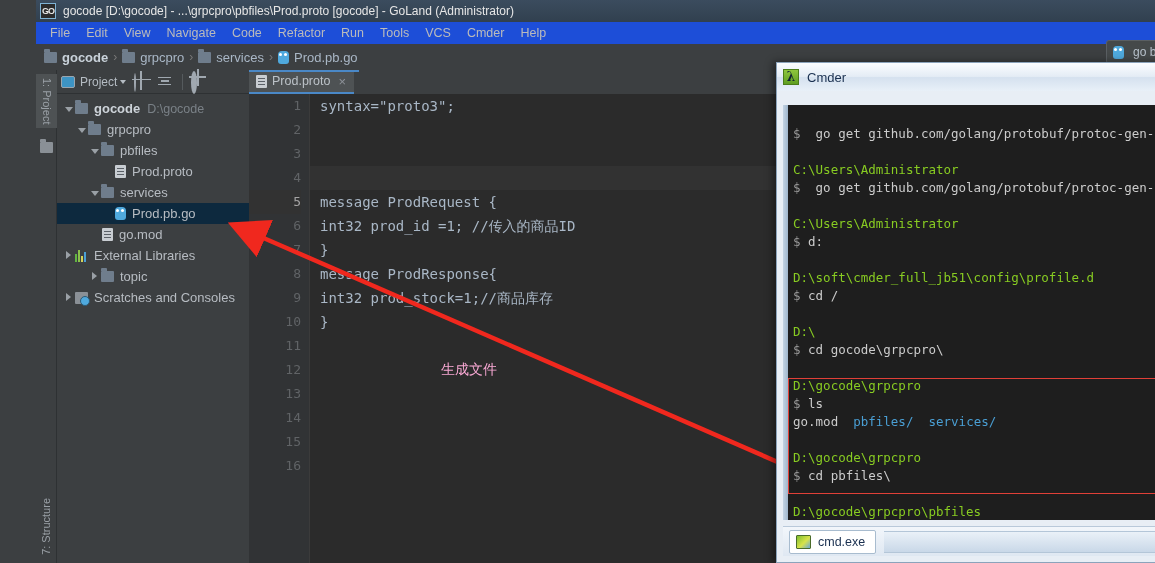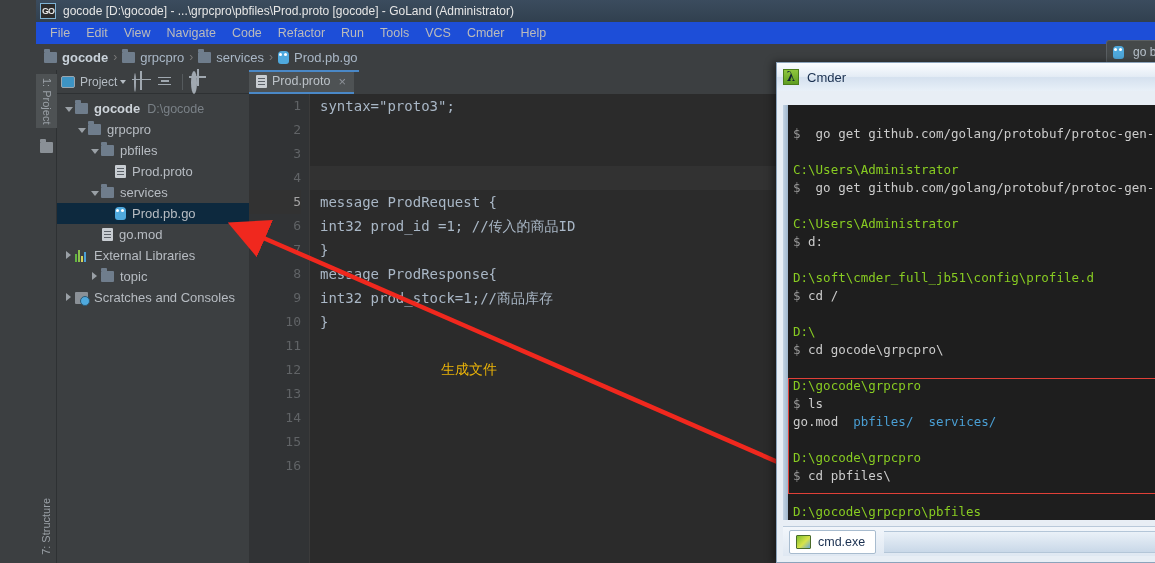--- a/index.html
+++ b/index.html
@@ -215,21 +215,21 @@
   .code {
     position: absolute; left: 61px; top: 0; right: 0; height: 469px;
     font-family: "DejaVu Sans Mono", monospace; font-size: 14px;
     color: #a9b7c6; padding-left: 10px;
   }
   .code .ln.cur { background: #323232; margin-left:-10px; padding-left:10px; }
   .code-rule {
     position: absolute; left: 60px; top: 0; width: 1px; height: 469px; background: #3b3b3b;
   }
   .annot-cn {
-    position: absolute; left: 405px; top: 361px; font-size: 14px; color: #eab308;
+    position: absolute; left: 405px; top: 361px; font-size: 14px; color: #f9a8d4;
     font-family: "DejaVu Sans", sans-serif;
   }
 
   
   .arrow-svg { position: absolute; left: 0; top: 0; width: 1155px; height: 563px; pointer-events: none; }
 
   
   .cmder {
     position: absolute; left: 740px; top: 62px; width: 415px; height: 501px;
     background: #e8eef5;

